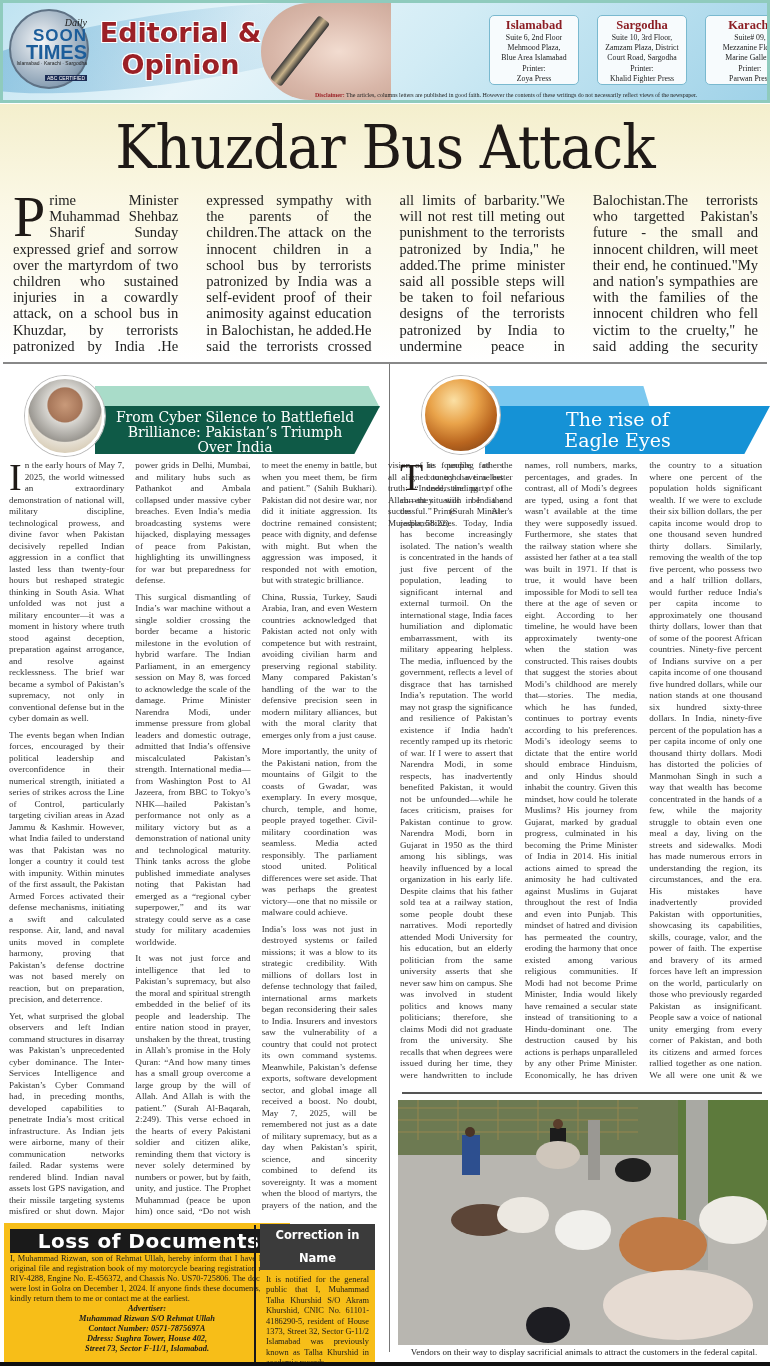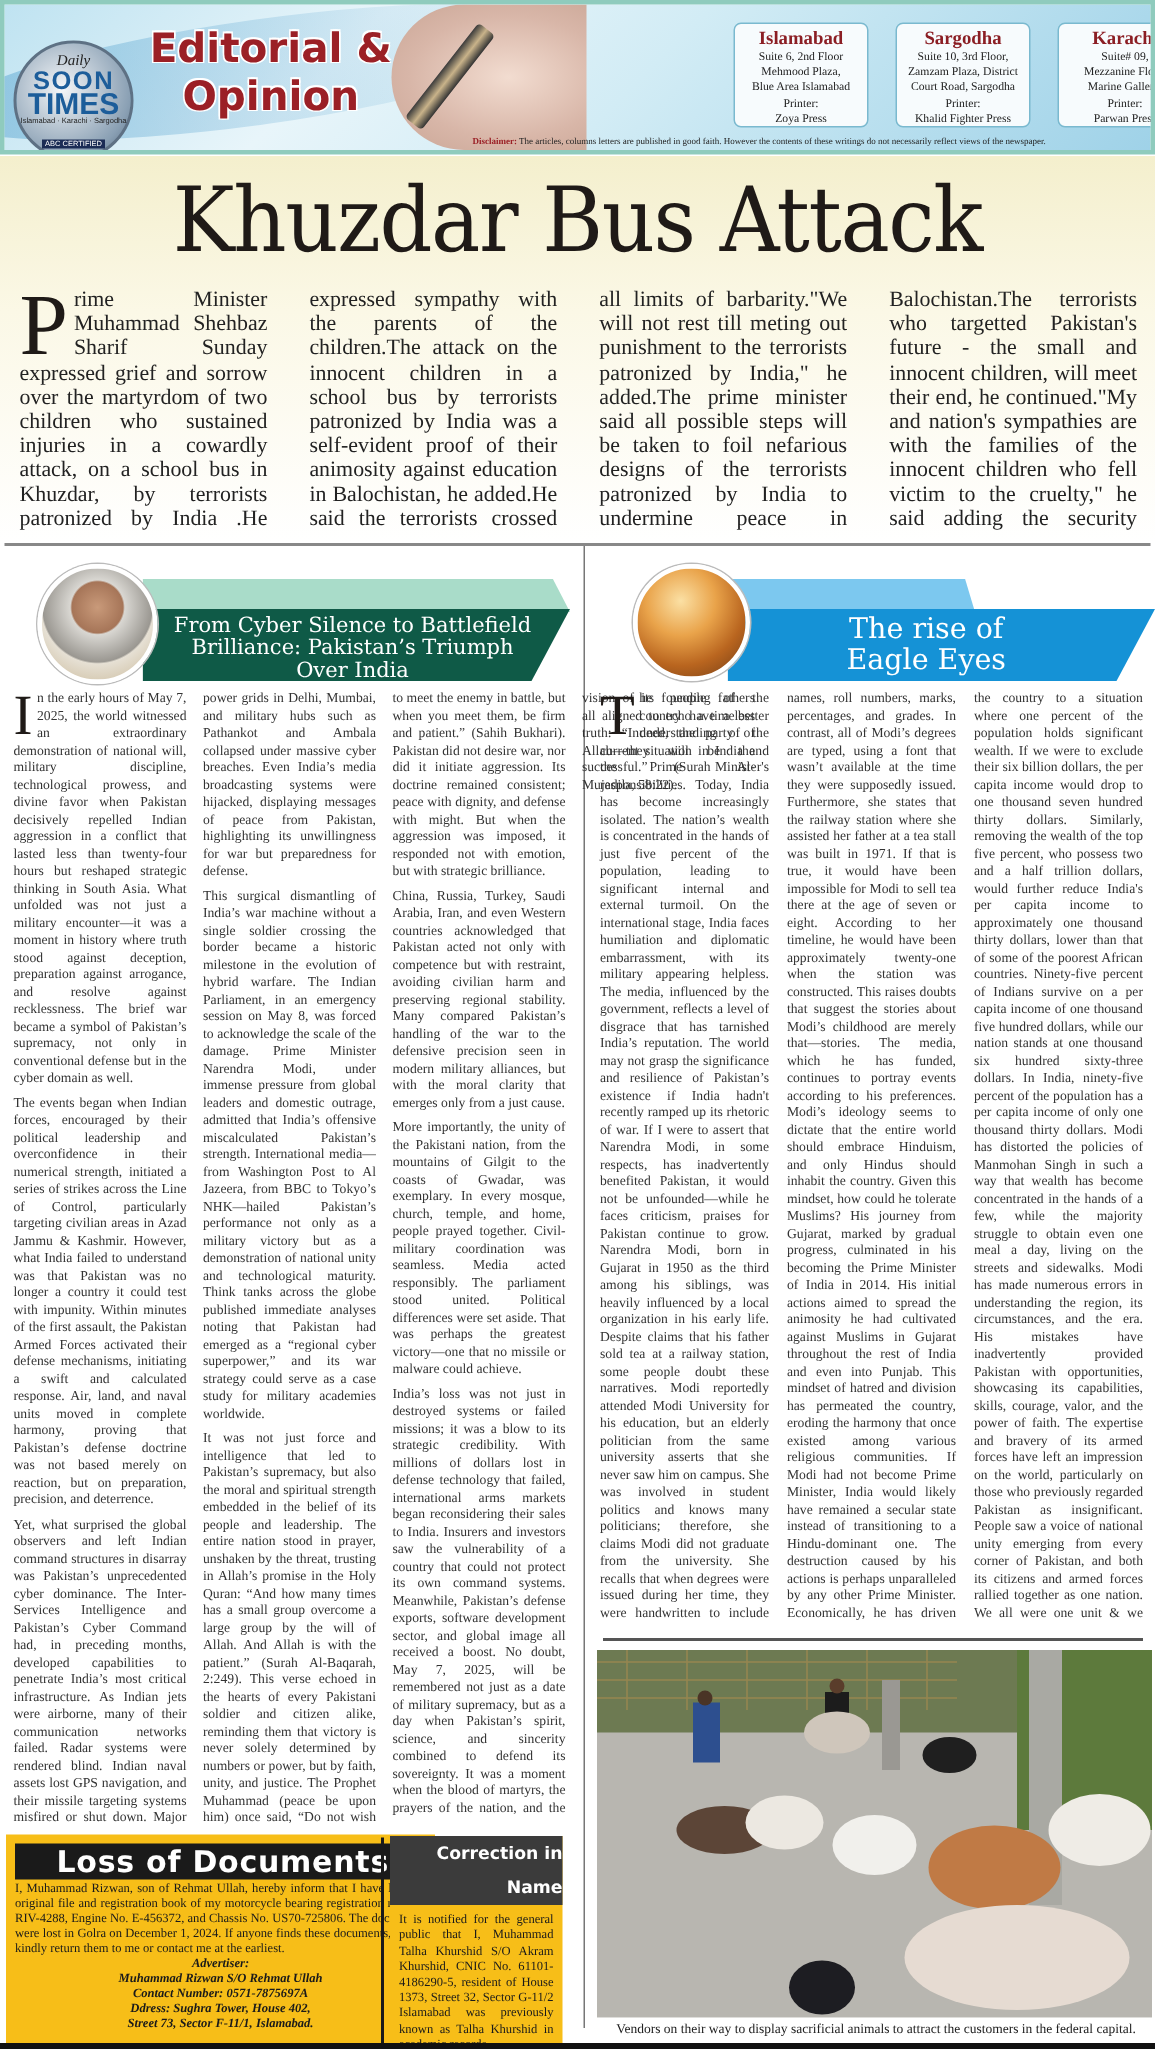--- a/index.html
+++ b/index.html
@@ -1,20 +1,20 @@
 <!DOCTYPE html>
 <html><head>
 <meta charset="utf-8">
 <style>
 *{box-sizing:border-box;margin:0;padding:0}
 html,body{width:770px;height:1366px;overflow:hidden;background:#fff}
 body{font-family:"Liberation Serif","DejaVu Serif",serif;color:#222;position:relative}
 .masthead{position:absolute;left:0;top:0;width:770px;height:103px;background:linear-gradient(135deg,#bfe3f1 0%,#e8f5fa 30%,#d2ecf5 55%,#9fd2e8 100%);border:3px solid #8fcbbd;overflow:hidden}
 .mh-swoosh{position:absolute;left:-40px;top:10px;width:420px;height:70px;background:linear-gradient(90deg,rgba(30,130,190,.35),rgba(255,255,255,0));transform:rotate(-8deg);border-radius:50%}
-.logo{position:absolute;left:6px;top:24px;width:80px;height:80px;border-radius:50%;background:radial-gradient(circle at 40% 40%,#f4f6f8,#8aa0b4 70%,#51677d);border:2px solid #5e7184;text-align:center;font-family:"Liberation Sans",sans-serif}
+.logo{position:absolute;left:6px;top:6px;width:80px;height:80px;border-radius:50%;background:radial-gradient(circle at 40% 40%,#f4f6f8,#8aa0b4 70%,#51677d);border:2px solid #5e7184;text-align:right;font-family:"Liberation Sans",sans-serif}
 .logo .l1{font-family:"Liberation Serif",serif;font-style:italic;font-size:10px;color:#222;margin-top:6px}
 .logo .l2{font-weight:bold;font-size:17px;color:#1c5d9a;line-height:16px;letter-spacing:1px}
 .logo .l3{font-weight:bold;font-size:20px;color:#1c5d9a;line-height:16px}
 .logo .l4{font-size:5px;color:#222}
 .logo .l5{display:inline-block;font-size:5px;background:#1b2c55;color:#fff;padding:0 2px;margin-top:1px}
 .title-ed{position:absolute;left:95px;top:14px;font-family:"DejaVu Sans",sans-serif;font-weight:bold;font-size:27px;line-height:32px;color:#9b2026;text-shadow:1px 1px 0 #fff,-1px -1px 0 #fff,1px -1px 0 #fff,-1px 1px 0 #fff;text-align:center;width:165px}
 .pen-area{position:absolute;left:258px;top:0;width:130px;height:97px;background:radial-gradient(ellipse at 60% 50%,#f2dcd0,#d8b6a8 60%,#c9a595);border-radius:60px 0 0 60px}
 .pen{position:absolute;left:290px;top:8px;width:14px;height:80px;background:linear-gradient(90deg,#3b3b3b,#c9b38a,#333);transform:rotate(38deg);border-radius:3px}
 .editors{position:absolute;left:325px;top:14px;width:150px;text-align:center;font-family:"DejaVu Sans",sans-serif}
 .editors .n{font-weight:bold;font-size:10px;color:#8b1e24}
@@ -43,21 +43,21 @@
 .body-cols{position:absolute;font-size:9.1px;line-height:11.5px;text-align:justify;color:#333;column-count:3}
 .body-cols p{margin-bottom:5px}
 .dc{float:left;font-size:38px;line-height:30px;margin:2px 3px 0 0;color:#1f1a17}
 
 .loss{position:absolute;left:4px;top:1223px;width:286px;height:141px;background:#f7be18}
 .loss-h{margin:6px 3px 0 6px;background:#1a1a1a;color:#fff;font-family:"DejaVu Sans",sans-serif;font-weight:bold;font-size:20px;line-height:24px;text-align:center;letter-spacing:.5px}
 .loss-body{padding:1px 6px 0 6px;font-size:8.4px;line-height:10px;text-align:justify;color:#1a1a1a}
 .loss-adv{text-align:center;font-weight:bold;font-style:italic;font-size:8.4px;line-height:10px;color:#1a1a1a}
 .vsep2{position:absolute;left:254px;top:1225px;width:2px;height:139px;background:#1a1a1a}
 .corr{position:absolute;left:260px;top:1224px;width:115px;height:140px;background:#f7be18}
-.corr-h{background:#3b3b3b;color:#fff;font-family:"DejaVu Sans",sans-serif;font-weight:bold;font-size:11.5px;line-height:23px;text-align:right}
+.corr-h{background:#3b3b3b;color:#fff;font-family:"DejaVu Sans",sans-serif;font-weight:bold;font-size:11.5px;line-height:23px;text-align:center}
 .corr-body{padding:5px 6px 0 6px;font-size:8.4px;line-height:10.4px;text-align:justify;color:#1a1a1a}
 
 .photo-rule{position:absolute;left:402px;top:1092px;width:360px;height:2px;background:#555}
 .photo{position:absolute;left:398px;top:1100px;width:370px;height:245px;overflow:hidden;background:linear-gradient(180deg,#6f7e55 0%,#8a8f6a 12%,#a6a39c 20%,#bdbbb5 50%,#c9c7c1 100%)}
 .caption{position:absolute;left:398px;top:1347px;width:372px;text-align:center;font-size:9px;color:#222}
 .bottom-rule{position:absolute;left:0;top:1362px;width:770px;height:4px;background:#111}
 </style>
 </head>
 <body>
 

